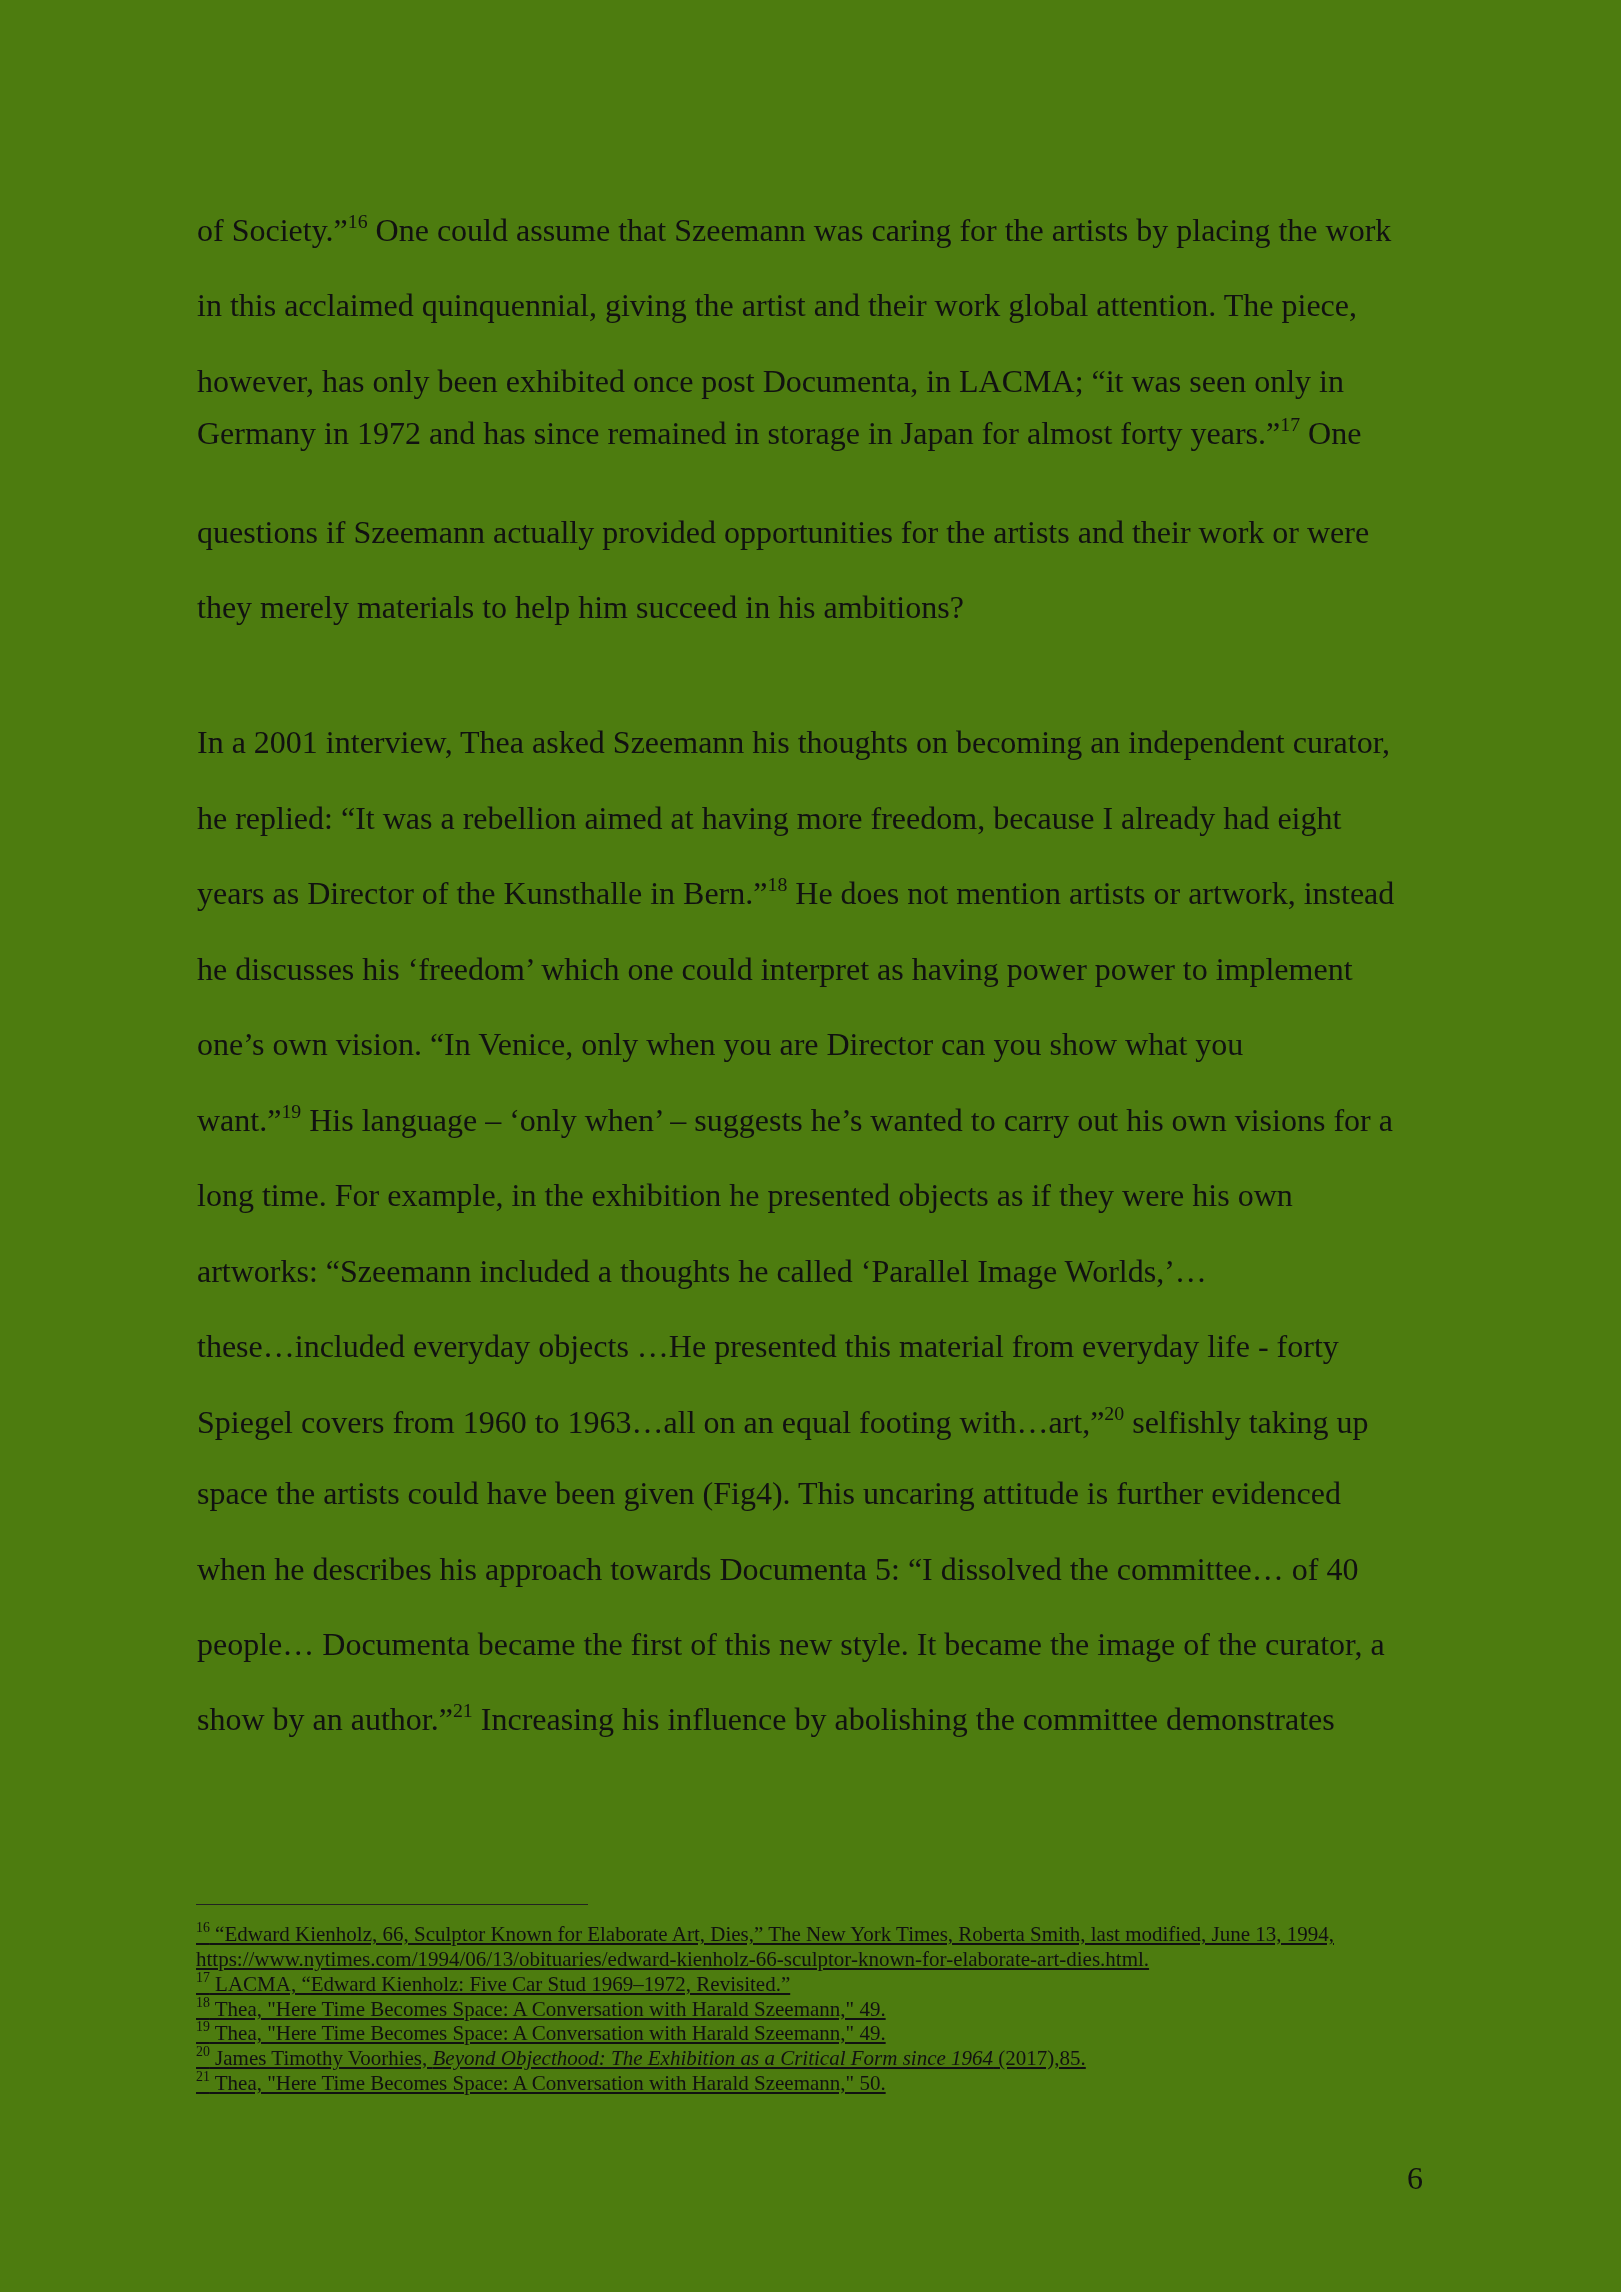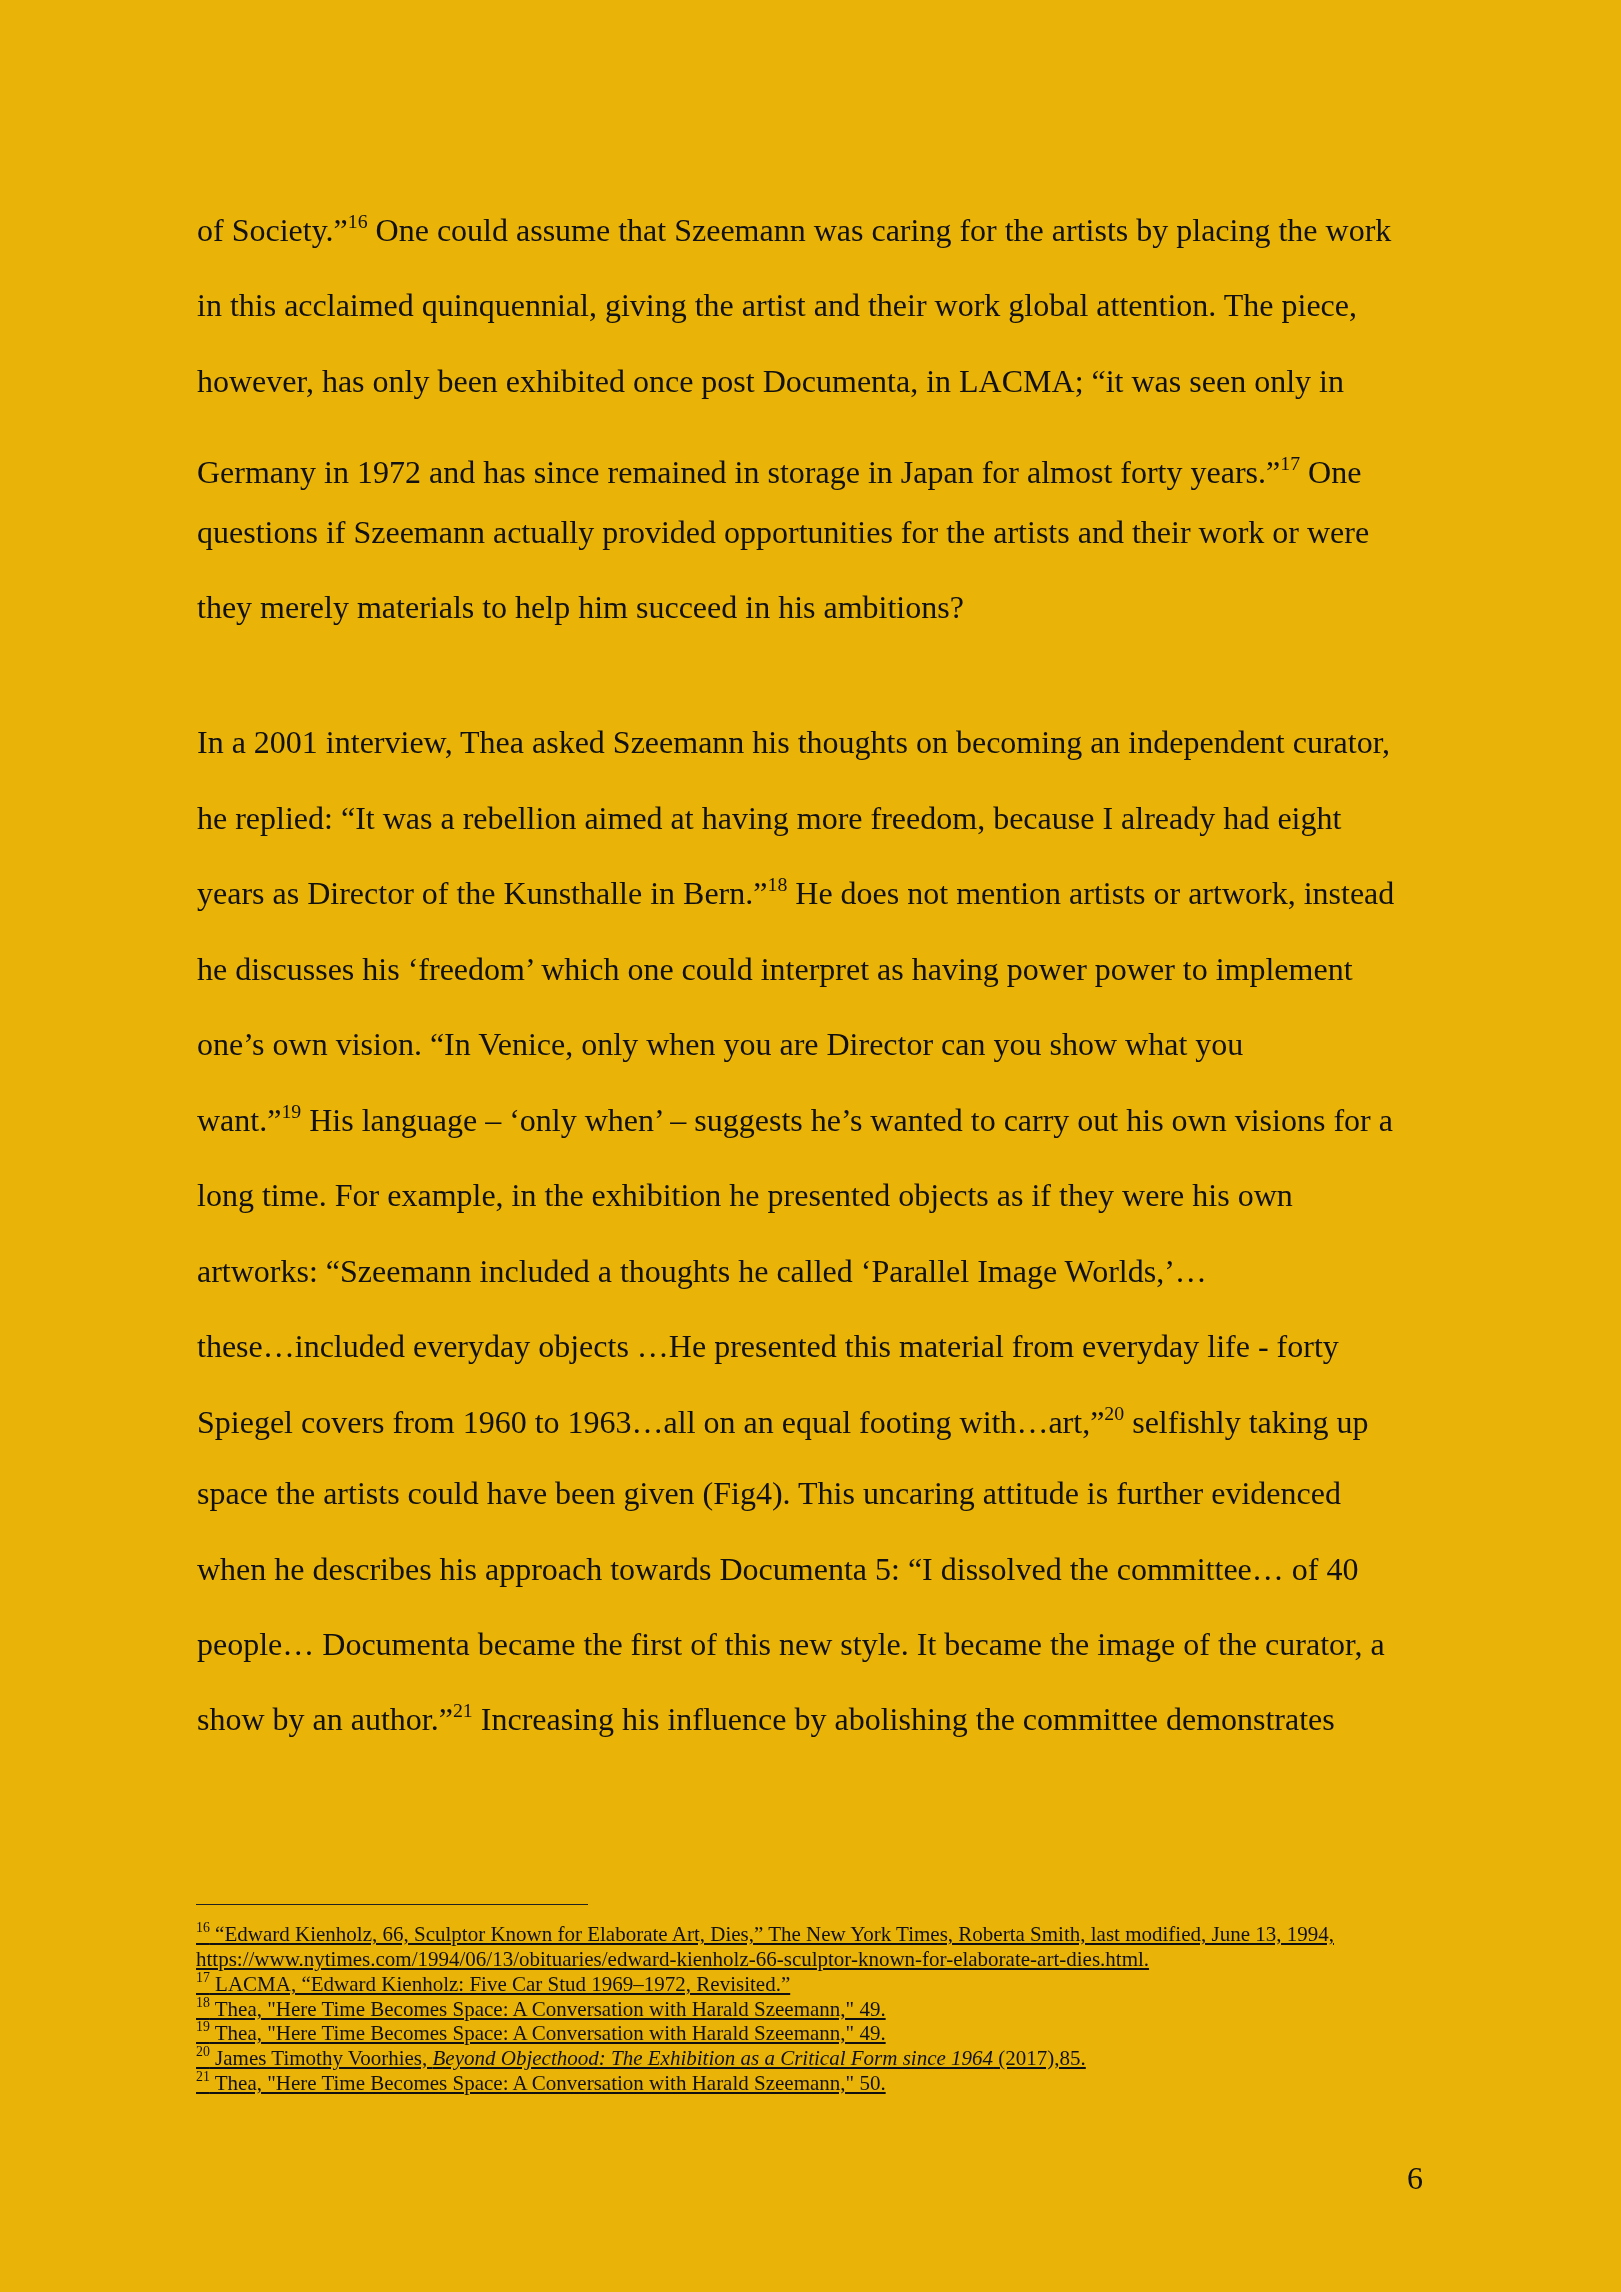--- a/index.html
+++ b/index.html
@@ -13,21 +13,21 @@
     position: relative;
     overflow: hidden;
     font-family: "Liberation Serif", "DejaVu Serif", serif;
     color: #111111;
   }
   .page {
     position: absolute;
     left: 0; top: 0;
     width: 1621px;
     height: 2293px;
-    background: #eab308;
+    background: #4d7c0f;
   }
   .body-text {
     position: absolute;
     left: 197px;
     top: 0;
     width: 1235px;
   }
   .line {
     position: absolute;
     left: 0;
@@ -83,21 +83,21 @@
 <body>
 
 <div class="page">
 
   <div class="body-text">
 
     <div>
       <div class="line" style="top:214px"><span>of Society.”</span><sup>16</sup><span> One could assume that Szeemann was caring for the artists by placing the work</span></div>
       <div class="line" style="top:289px"><span>in this acclaimed quinquennial, giving the artist and their work global attention. The piece,</span></div>
       <div class="line" style="top:365px"><span>however, has only been exhibited once post Documenta, in LACMA; “it was seen only in</span></div>
-      <div class="line" style="top:456px"><span>Germany in 1972 and has since remained in storage in Japan for almost forty years.”</span><sup>17</sup><span> One</span></div>
+      <div class="line" style="top:417px"><span>Germany in 1972 and has since remained in storage in Japan for almost forty years.”</span><sup>17</sup><span> One</span></div>
       <div class="line" style="top:516px"><span>questions if Szeemann actually provided opportunities for the artists and their work or were</span></div>
       <div class="line" style="top:591px"><span>they merely materials to help him succeed in his ambitions?</span></div>
     </div>
 
     <div>
       <div class="line" style="top:726px"><span>In a 2001 interview, Thea asked Szeemann his thoughts on becoming an independent curator,</span></div>
       <div class="line" style="top:802px"><span>he replied: “It was a rebellion aimed at having more freedom, because I already had eight</span></div>
       <div class="line" style="top:877px"><span>years as Director of the Kunsthalle in Bern.”</span><sup>18</sup><span> He does not mention artists or artwork, instead</span></div>
       <div class="line" style="top:953px"><span>he discusses his ‘freedom’ which one could interpret as having power power to implement</span></div>
       <div class="line" style="top:1028px"><span>one’s own vision. “In Venice, only when you are Director can you show what you</span></div>

